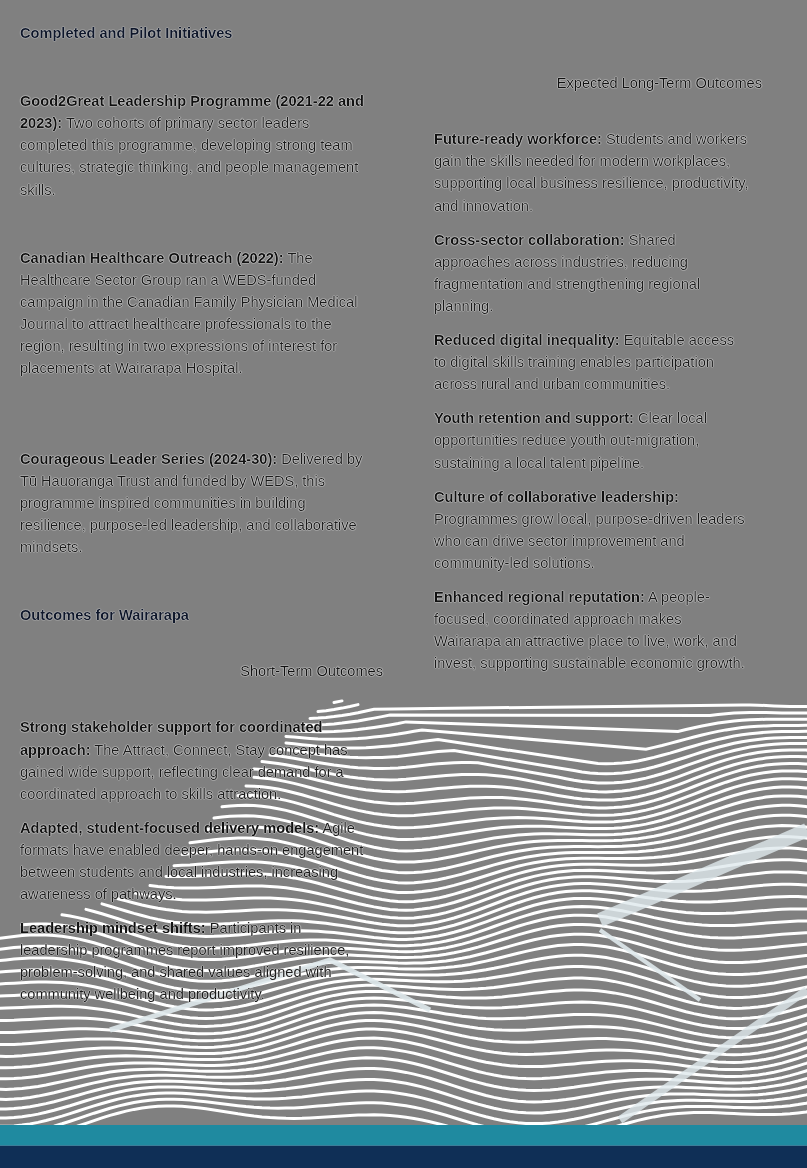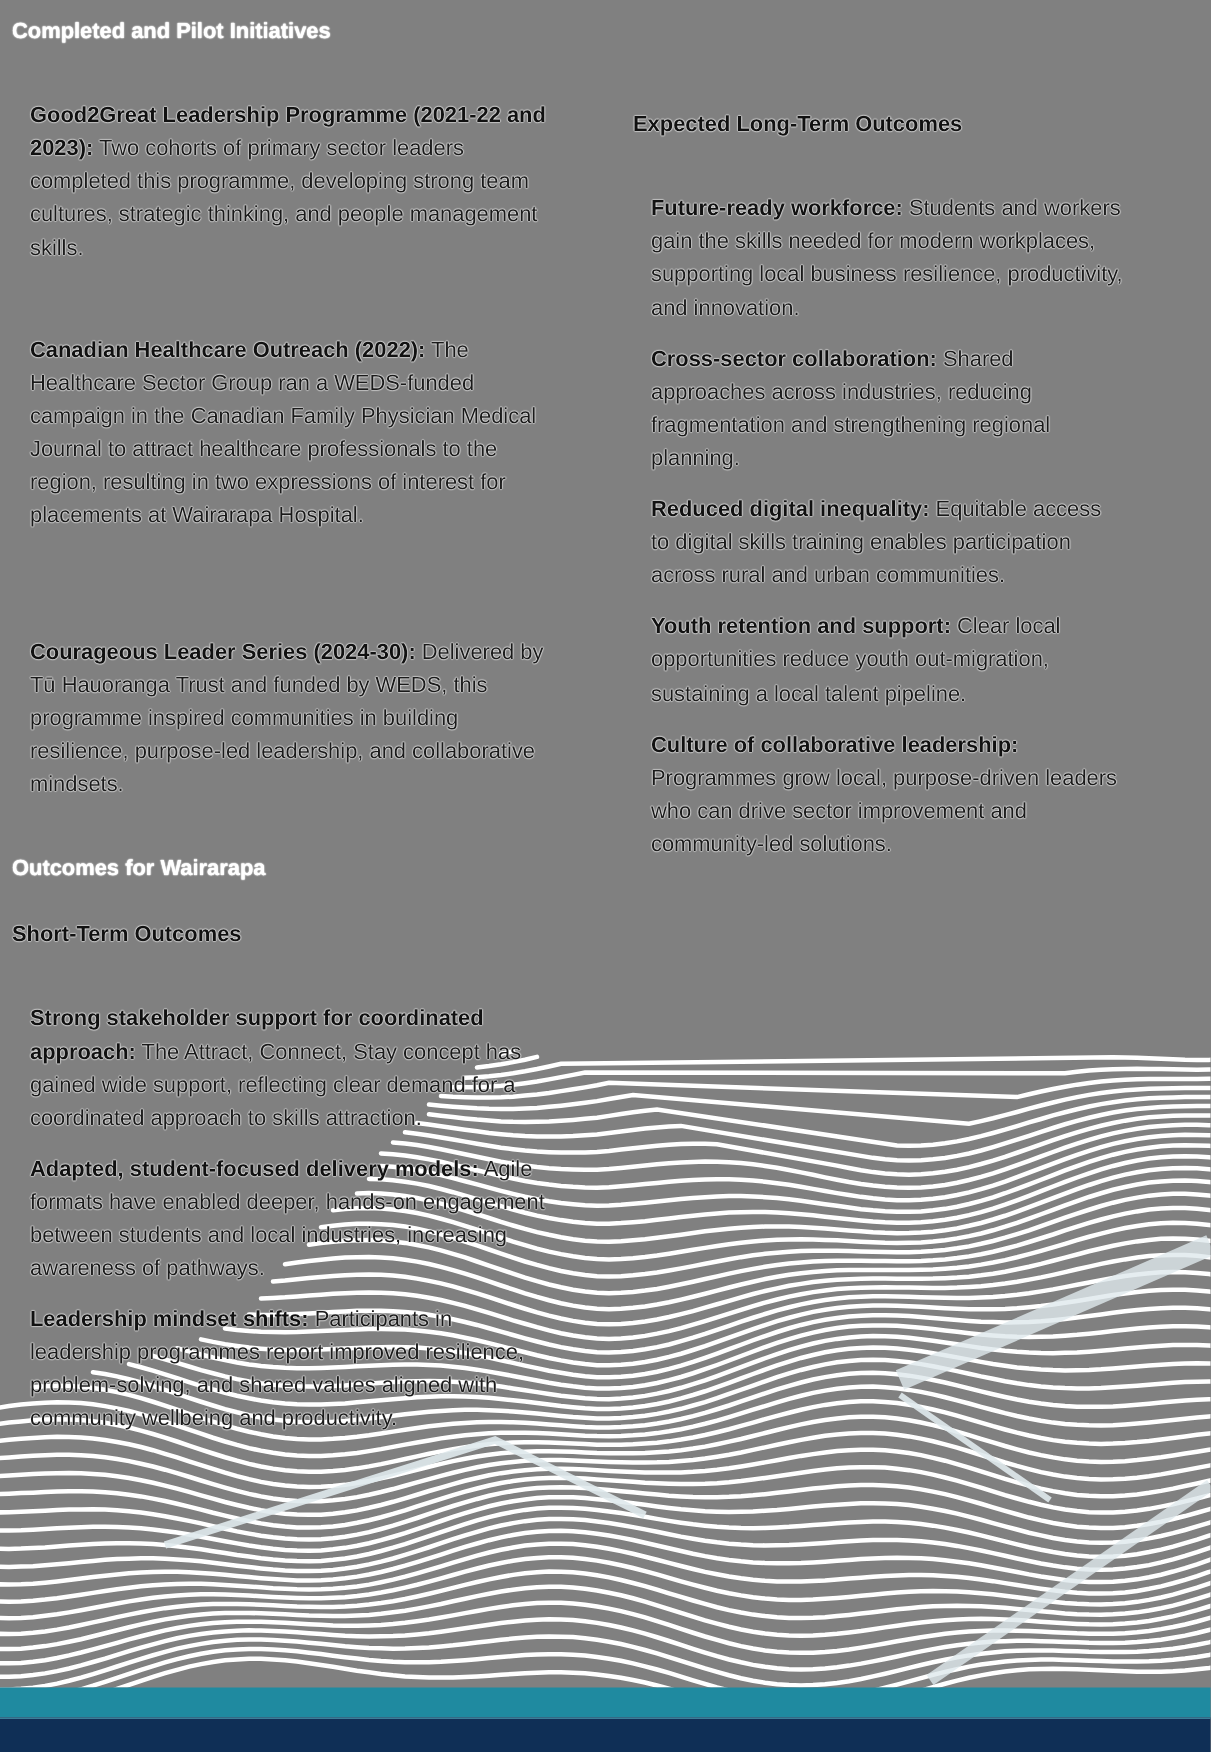--- a/index.html
+++ b/index.html
@@ -25,24 +25,24 @@
     box-sizing: border-box;
   }
   .col {
     position: absolute; z-index: 2;
     font-size: 14.6px; line-height: 22.1px;
     text-shadow: 0 0 1px #fff, 0 0 1px #fff, 0 0 1px #fff;
   }
   .col-left { left: 8px; top: 10px; width: 375px; }
   .col-right { left: 422px; top: 50px; width: 340px; }
   .section-heading {
-    color: #ffffff; font-weight: bold; margin: 0;
+    color: #0f172a; font-weight: bold; margin: 12px;
     text-shadow: 0 0 1px #fff, 0 0 1px #fff;
   }
-  .sub-heading { font-weight: bold; margin: 0; }
+  .sub-heading { font-weight: normal; margin: 0; text-align: right; }
   .para { margin: 12px; }
   .gap { height: 22.1px; }
   .lead { font-weight: bold; }
   .body-text { font-weight: normal; color: #1a1a1a; }
 </style>
 </head>
 <body>
 
 <svg class="waves" viewBox="0 0 807 1125" preserveAspectRatio="none" id="waves">
     <path d="M334.0 702.5 L342.0 700.9 " fill="none" stroke="#ffffff" stroke-width="3" stroke-linecap="round"></path>
@@ -127,13 +127,14 @@
 <div class="col col-right">
   <div class="gap"></div>
   <p class="sub-heading">Expected Long-Term Outcomes</p>
   <div class="gap"></div>
 
   <p class="para"><span class="lead">Future-ready workforce:</span><span class="body-text"> Students and workers gain the skills needed for modern workplaces, supporting local business resilience, productivity, and innovation.</span></p>
   <p class="para"><span class="lead">Cross-sector collaboration:</span><span class="body-text"> Shared approaches across industries, reducing fragmentation and strengthening regional planning.</span></p>
   <p class="para"><span class="lead">Reduced digital inequality:</span><span class="body-text"> Equitable access to digital skills training enables participation across rural and urban communities.</span></p>
   <p class="para"><span class="lead">Youth retention and support:</span><span class="body-text"> Clear local opportunities reduce youth out-migration, sustaining a local talent pipeline.</span></p>
   <p class="para"><span class="lead">Culture of collaborative leadership:</span><span class="body-text"> Programmes grow local, purpose-driven leaders who can drive sector improvement and community-led solutions.</span></p>
+  <p class="para"><span class="lead">Enhanced regional reputation:</span><span class="body-text"> A people-focused, coordinated approach makes Wairarapa an attractive place to live, work, and invest, supporting sustainable economic growth.</span></p>
 </div>
 
 </body></html>

